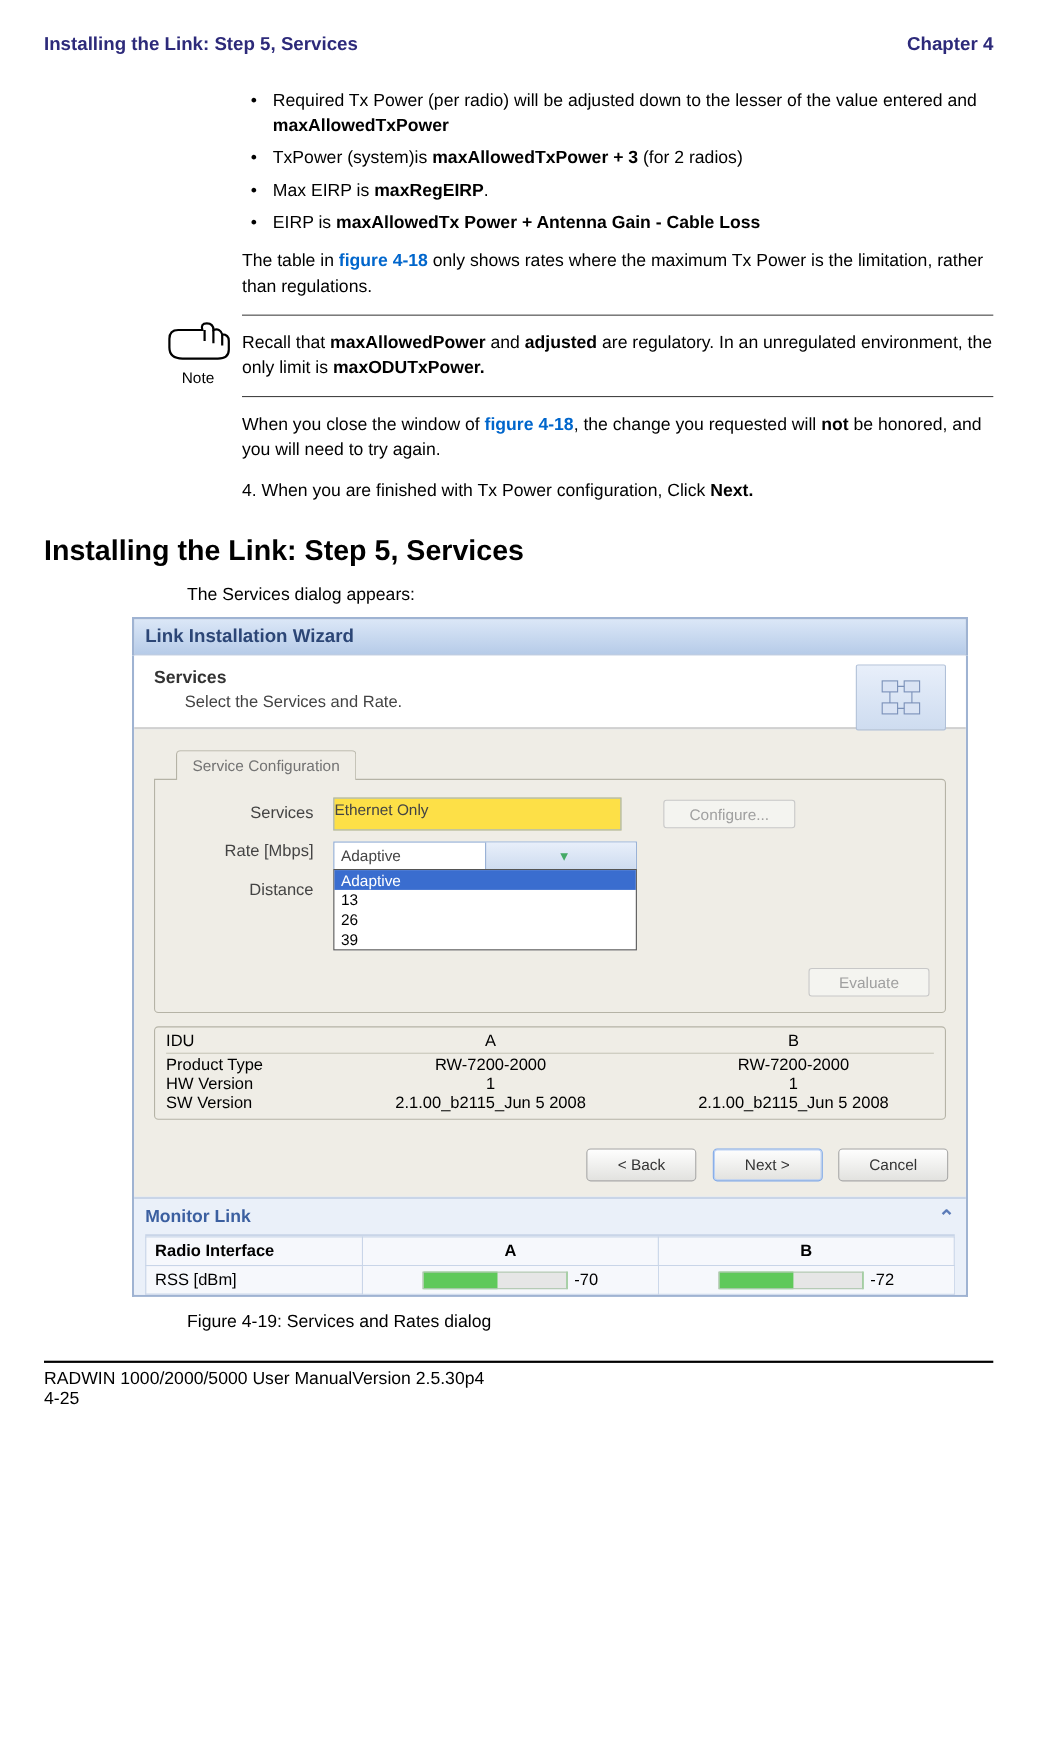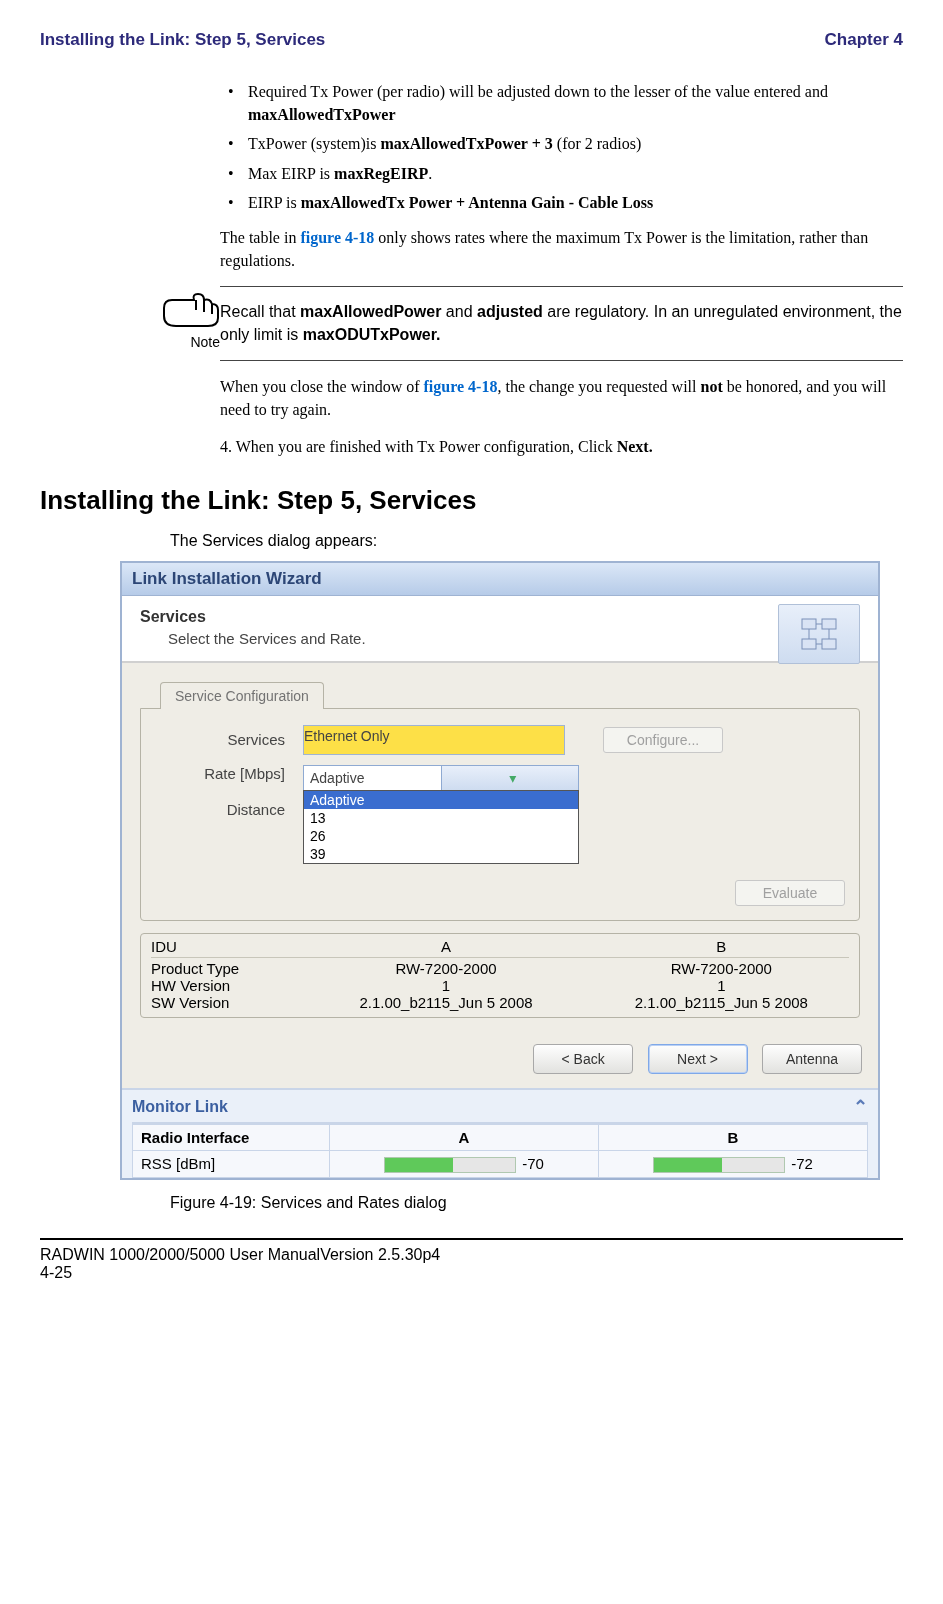--- a/index.html
+++ b/index.html
@@ -17,21 +17,20 @@
   .header-line {
     display: flex;
     justify-content: space-between;
     color: #2d2a7a;
     font-weight: bold;
     font-size: 17px;
     margin-bottom: 30px;
   }
   .content-block {
     margin-left: 180px;
-    font-family: Liberation Serif, serif;
   }
   ul.bullets {
     list-style: none;
     padding: 0;
     margin: 0 0 12px 0;
   }
   ul.bullets li {
     position: relative;
     padding-left: 28px;
     font-size: 16px;
@@ -51,21 +50,21 @@
     line-height: 1.45;
     margin: 0 0 14px 0;
   }
   .note-row {
     display: flex;
     align-items: flex-start;
     margin: 10px 0 14px 100px;
   }
   .note-icon-cell {
     width: 80px;
-    text-align: right;
+    text-align: center;
   }
   .note-hand {
     width: 60px;
     height: 42px;
   }
   .note-label {
     font-size: 14px;
     margin-top: 2px;
   }
   .note-text-cell {
@@ -405,21 +404,21 @@
             <div class="idu-c1">SW Version</div>
             <div class="idu-c2">2.1.00_b2115_Jun  5 2008</div>
             <div class="idu-c3">2.1.00_b2115_Jun  5 2008</div>
           </div>
         </div>
       </div>
 
       <div class="wizard-buttons">
         <button class="wiz-btn">&lt; Back</button>
         <button class="wiz-btn primary">Next &gt;</button>
-        <button class="wiz-btn">Antenna</button>
+        <button class="wiz-btn">Cancel</button>
       </div>
 
       <div class="monitor-section">
         <div class="monitor-title">
           <span>Monitor Link</span>
           <span style="color:#5b7bb8; font-size:18px;">⌃</span>
         </div>
         <table class="monitor-table">
           <tbody>
               <tr>

